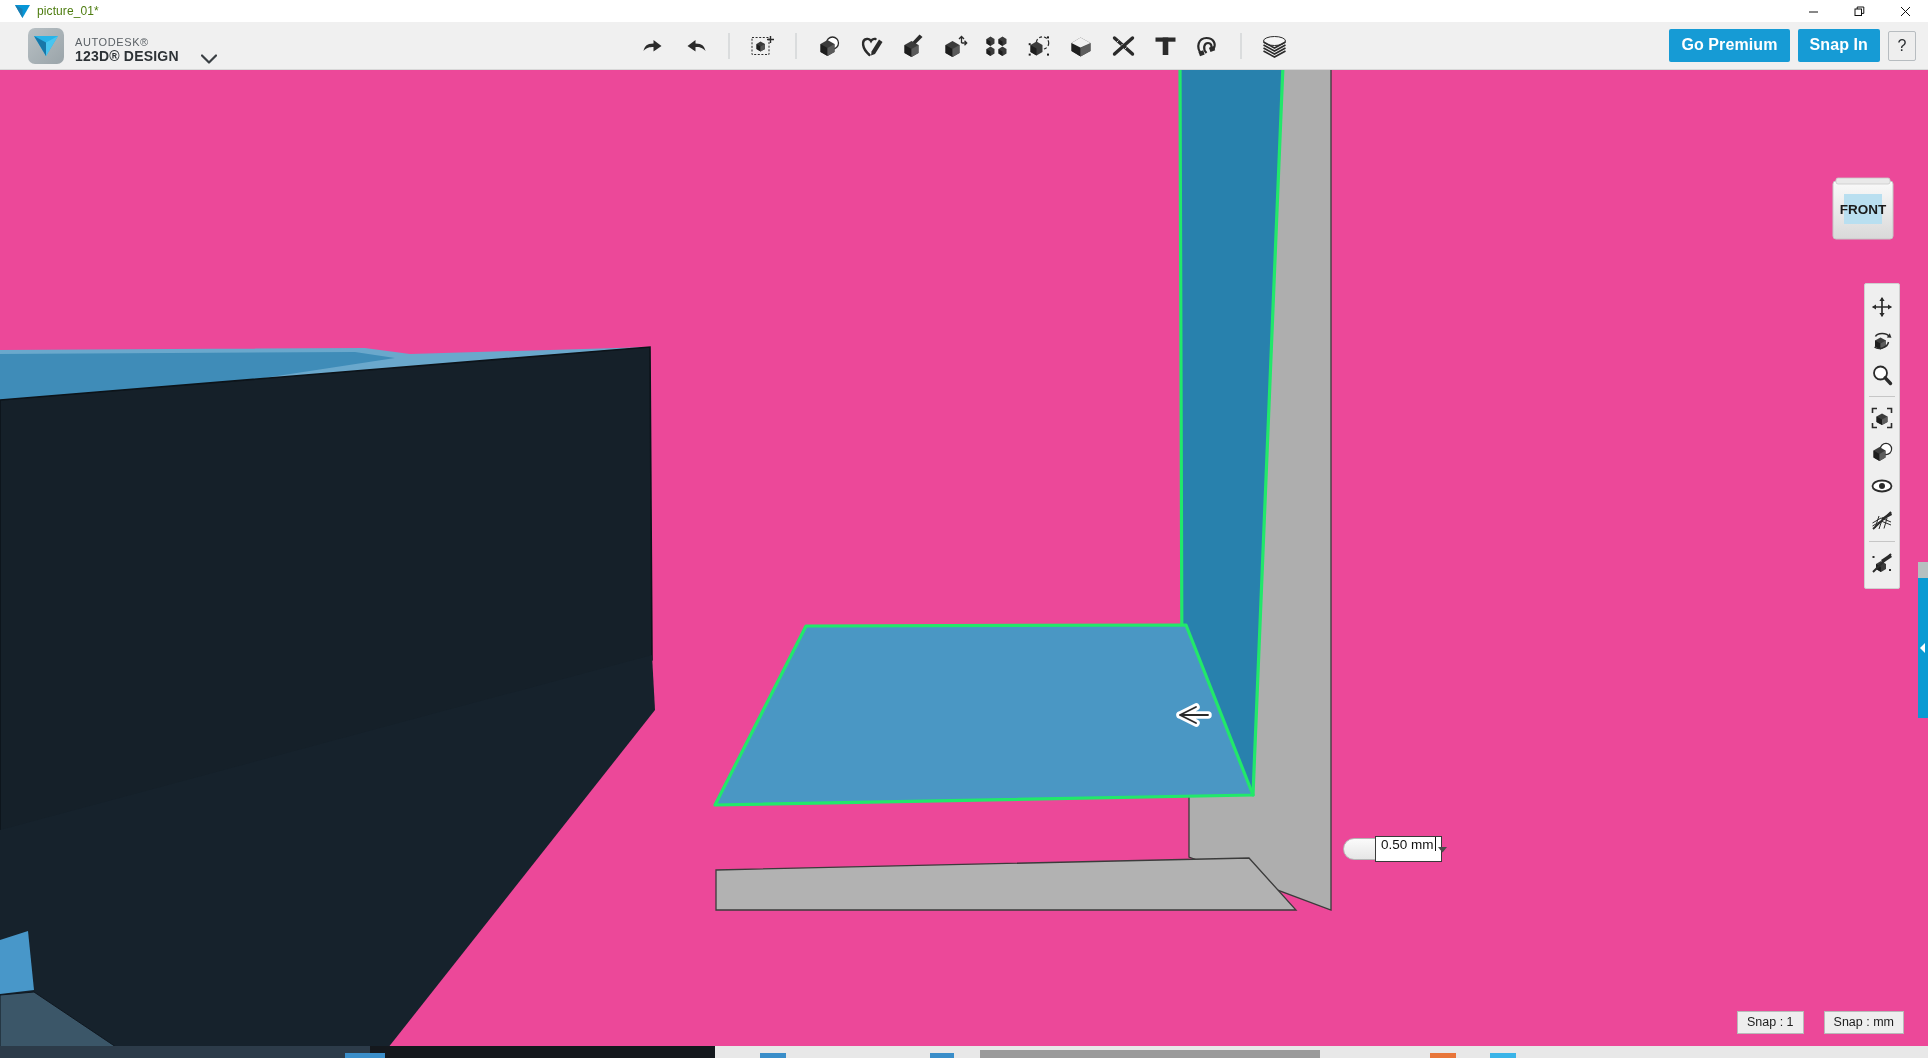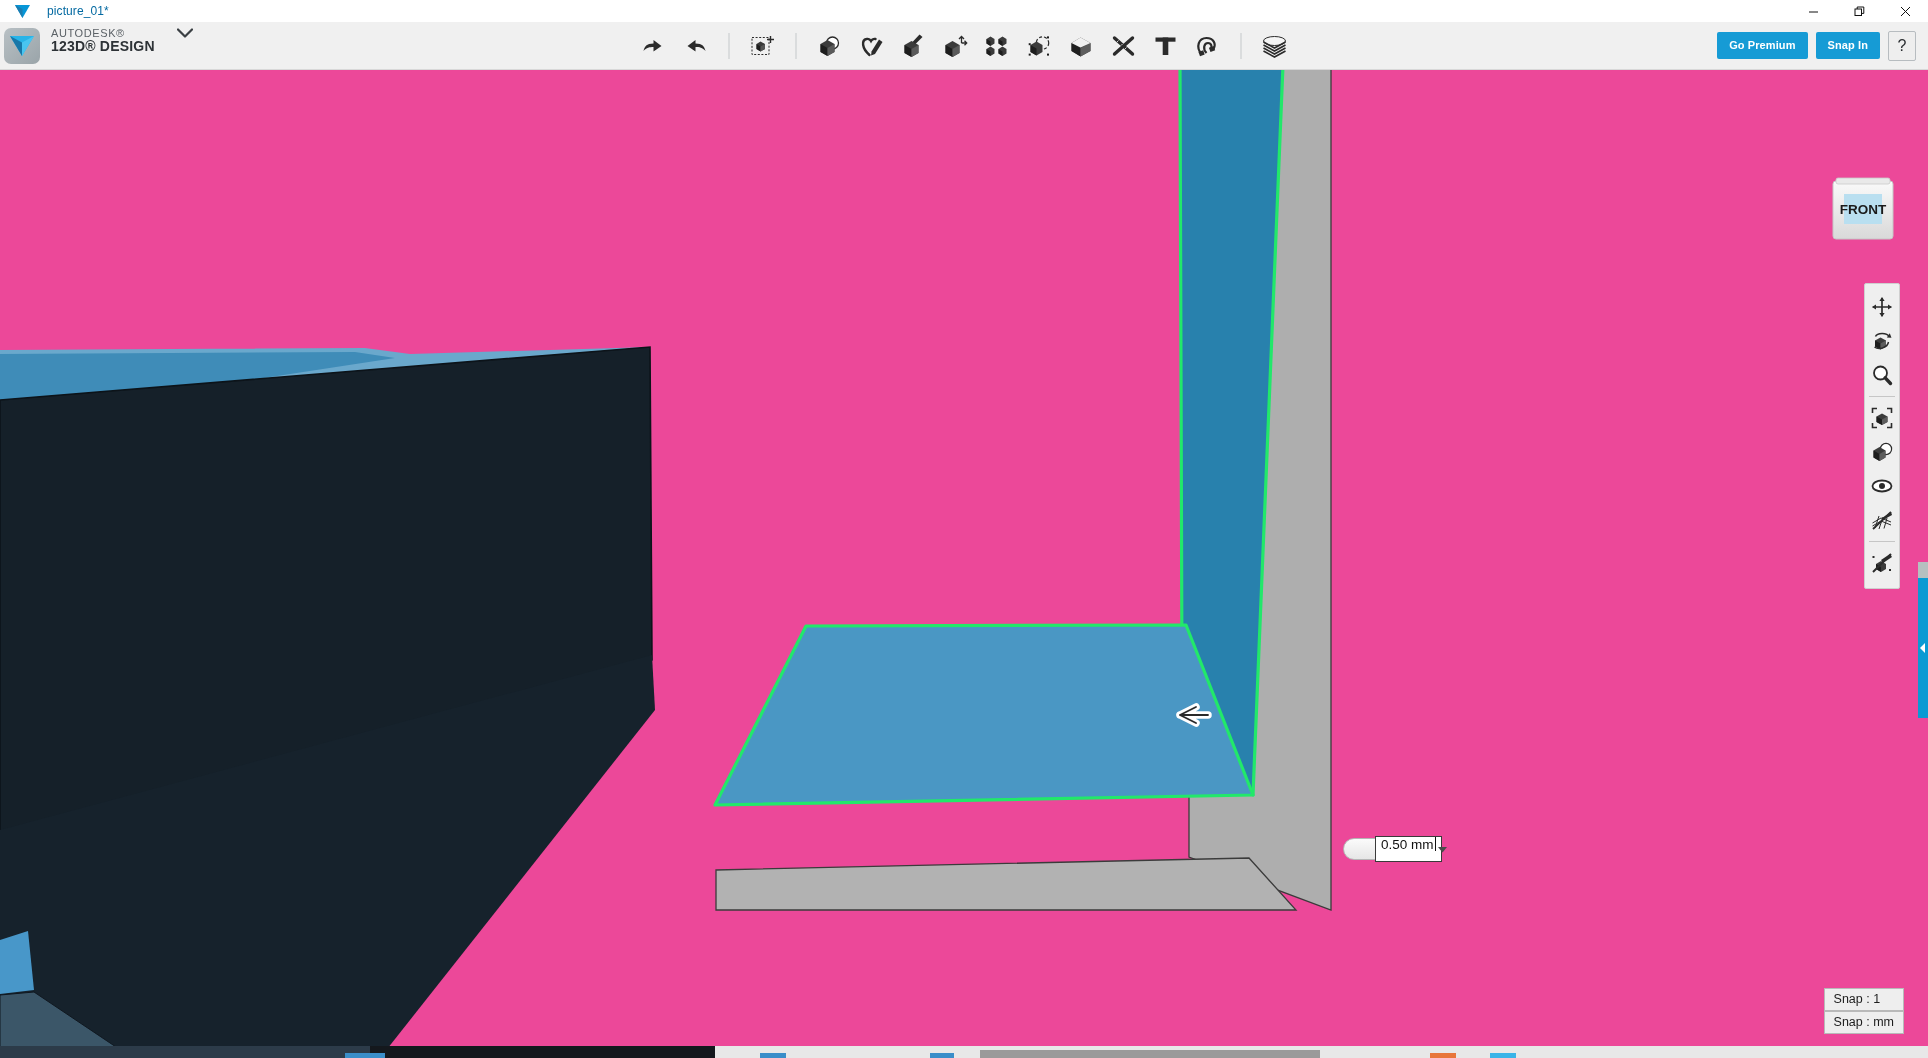--- a/index.html
+++ b/index.html
@@ -11,36 +11,36 @@
   }
   #app { position: relative; width: 1928px; height: 1058px; }
 
   
   .titlebar {
     position: absolute; top: 0; left: 0; width: 1928px; height: 22px;
     background: #ffffff; display: flex; align-items: center;
   }
   .titlebar-logo { margin-left: 14px; width: 16px; height: 16px; display:flex; align-items:center; justify-content:center; }
   .titlebar-text {
-    margin-left: 17px; font-size: 12px; color: #0369a1; letter-spacing: .1px;
+    margin-left: 7px; font-size: 12px; color: #4d7c0f; letter-spacing: .1px;
   }
   .winbtns { position: absolute; right: 0; top: 0; height: 22px; display: flex; }
   .winbtn {
     width: 46px; height: 22px; display: flex; align-items: center; justify-content: center;
     font-size: 12px; color: #111;
   }
 
   
   .toolbar {
     position: absolute; top: 22px; left: 0; width: 1928px; height: 48px;
     background: #f0f0f0;
     border-bottom: 1px solid #d8d8d8;
     display: flex; align-items: center;
   }
-  .brand { display: flex; align-items: flex-start; margin-left: 4px; }
+  .brand { display: flex; align-items: flex-end; margin-left: 28px; }
   .brand-logo {
     width: 36px; height: 36px; border-radius: 7px;
     background: linear-gradient(135deg,#b8c0c4 0%, #9aa4a9 100%);
     display: flex; align-items: center; justify-content: center;
   }
   .brand-txt { margin-left: 11px; line-height: 1.05; }
   .brand-top { font-size: 11px; color: #5b6166; letter-spacing: .6px; }
   .brand-bot { font-size: 14px; color: #2d3236; font-weight: bold; letter-spacing: .2px; }
   .brand-caret { margin-left: 22px; color: #3a3f43; display:flex; align-items:center; }
 
@@ -50,21 +50,21 @@
   }
   .tbtn {
     width: 34px; height: 34px; display: flex; align-items: center; justify-content: center;
     margin: 0 4px; border-radius: 2px;
   }
   .tsep { width: 1px; height: 26px; background: #c3c7ca; margin: 0 12px; }
 
   .tool-right { position: absolute; right: 12px; display: flex; align-items: center; gap: 8px; }
   .btn-primary {
     background: #169bd5; color: #fff; border: none;
-    font-size: 11px; font-weight: bold; font-family: "Liberation Sans", sans-serif;
+    font-size: 16px; font-weight: bold; font-family: "Liberation Sans", sans-serif;
     padding: 7px 12px 8px; border-radius: 2px; cursor: pointer;
     letter-spacing: .1px;
   }
   .btn-help {
     width: 28px; height: 30px; background: #eeeeee; border: 1px solid #b7bcc0;
     border-radius: 2px; font-size: 16px; color: #2a2e31; cursor: pointer;
     font-family: "Liberation Sans", sans-serif;
   }
 
   
@@ -123,21 +123,21 @@
   }
   .measure-caret-blink {
     display: inline-block; width: 1px; height: 14px; background: #111; margin-left: 1px;
   }
   .measure-drop {
     position: absolute; left: 1434px; top: 768px; width: 16px; height: 22px;
     display: flex; align-items: center; justify-content: center;
   }
 
   
-  .statuschips { position: absolute; right: 24px; bottom: 24px; display: flex; gap: 0; flex-direction: column; }
+  .statuschips { position: absolute; right: 24px; bottom: 24px; display: flex; gap: 20px; }
   .chip {
     background: #eeeeee; border: 1px solid #b9b9b9;
     font-size: 12.5px; color: #1d1d1d; padding: 3px 9px 4px;
     font-family: "Liberation Sans", sans-serif; white-space: nowrap;
   }
 
   
   .taskbar {
     position: absolute; left: 0; bottom: 0; width: 1928px; height: 12px;
     background: #1e2227; overflow: hidden;

